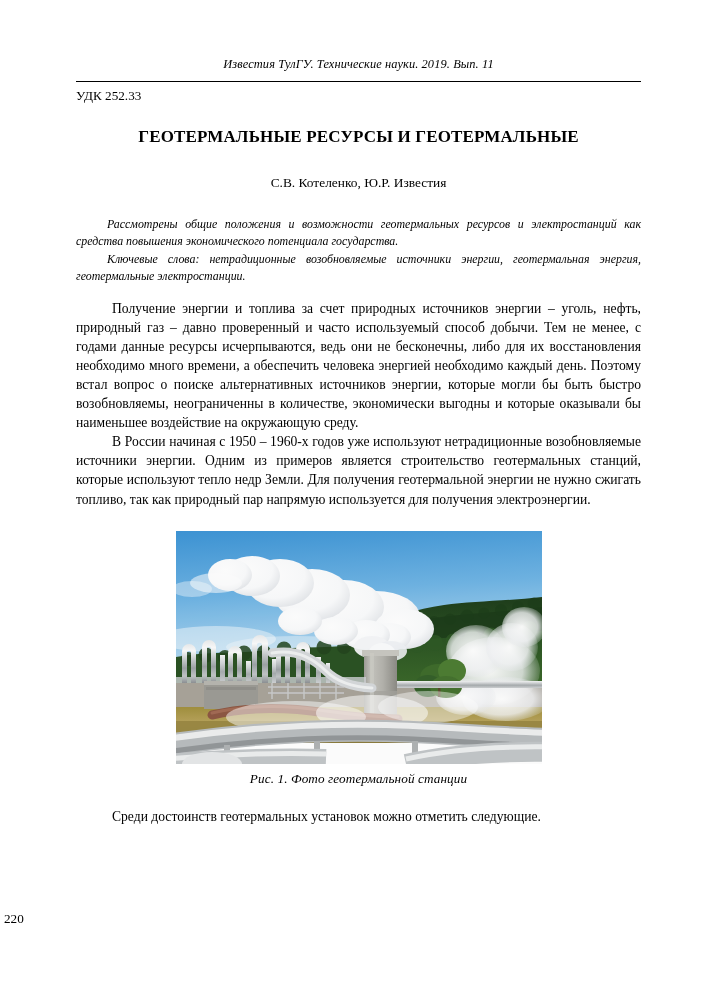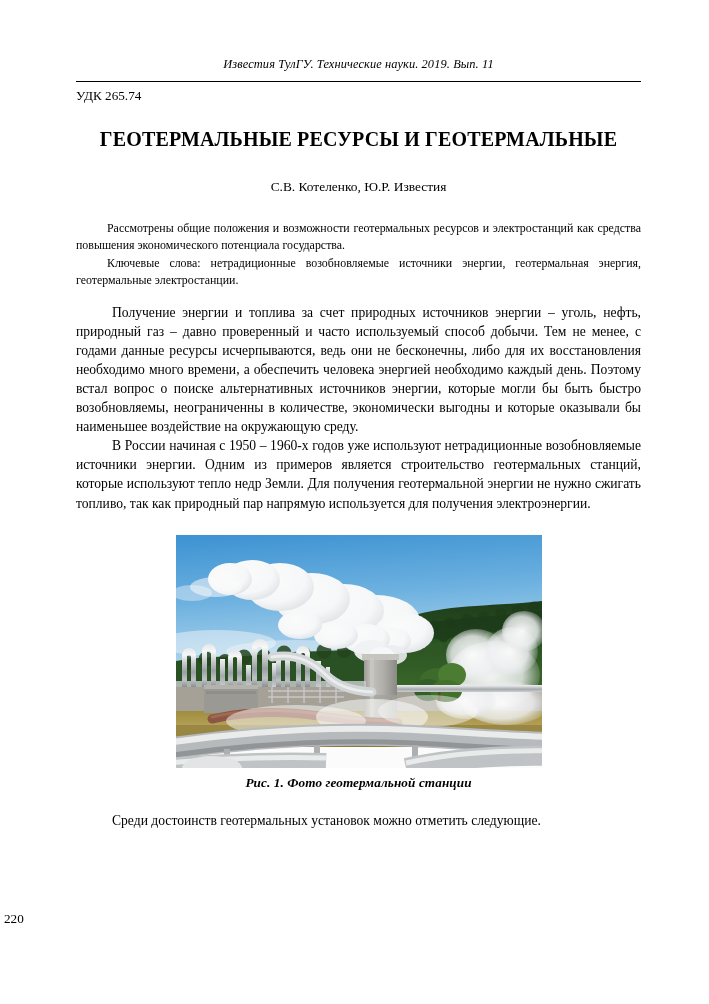--- a/index.html
+++ b/index.html
@@ -52,36 +52,37 @@
   .udk {
     font-size: 13.2px;
     margin-top: 6px;
     line-height: 1.25;
   }
 
   
   .title {
     text-align: center;
     font-weight: bold;
-    font-size: 20px;
+    font-size: 17px;
     line-height: 1.33;
     margin-top: 22px;
     letter-spacing: 0.15px;
   }
   .title .ln { display: block; }
 
   
   .authors {
     text-align: center;
     font-size: 13.4px;
     margin-top: 26px;
   }
 
   
   .abstract {
+    font-style: italic;
     font-size: 11.9px;
     line-height: 1.42;
     text-align: justify;
     text-align-last: left;
     margin-top: 25px;
   }
   .abstract p {
     margin: 0;
     text-indent: 31px;
   }
@@ -108,21 +109,21 @@
   .photo {
     width: 366px;
     height: 233px;
     margin: 0 auto;
     position: relative;
     overflow: hidden;
     display: block;
   }
   .photo svg { display: block; }
   .figcaption {
-    font-weight: bold;
+    font-weight: normal;
     font-style: italic;
     font-size: 13.2px;
     margin-top: 7px;
     letter-spacing: 0.1px;
   }
 
   
   .body-after {
     font-size: 13.6px;
     line-height: 1.405;
@@ -149,21 +150,21 @@
 <body>
 
 <div class="page">
 
   <div class="content">
 
     <div class="runhead">Известия ТулГУ. Технические науки. 2019. Вып. 11</div>
 
     <hr class="hrule">
 
-    <div class="udk">УДК 265.74</div>
+    <div class="udk">УДК 252.33</div>
 
     <h1 class="title">
       <span class="ln">ГЕОТЕРМАЛЬНЫЕ РЕСУРСЫ И ГЕОТЕРМАЛЬНЫЕ</span>
     </h1>
 
     <div class="authors">С.В. Котеленко, Ю.Р. Известия</div>
 
     <div class="abstract">
       <p>Рассмотрены общие положения и возможности геотермальных ресурсов и электростанций как средства повышения экономического потенциала государства.</p>
       <p>Ключевые слова: нетрадиционные возобновляемые источники энергии, геотермальная энергия, геотермальные электростанции.</p>

